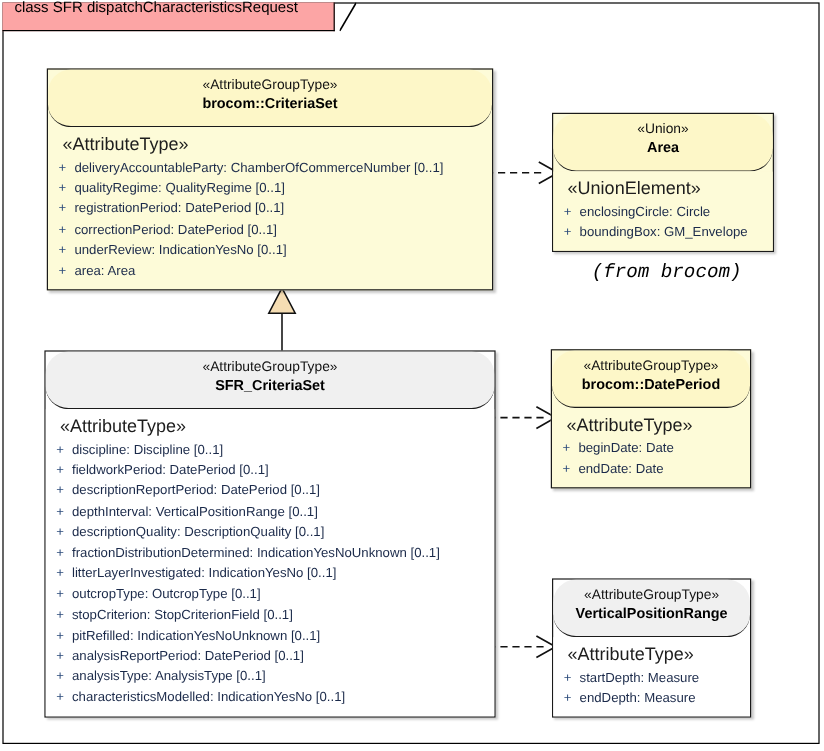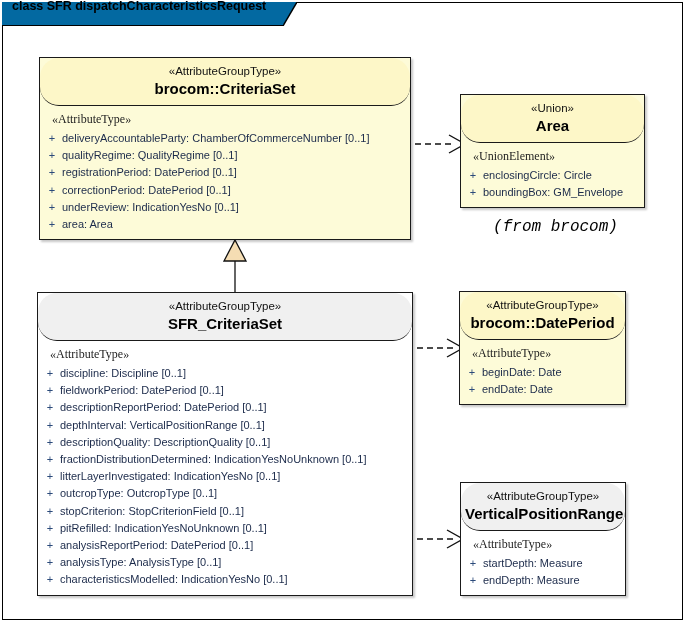--- a/index.html
+++ b/index.html
@@ -25,28 +25,28 @@
     border: 1px solid #000000;
     box-sizing: border-box;
     background: #ffffff;
   }
   #frame-tab {
     position: absolute;
     left: 2px;
     top: 2px;
     height: 24px;
     box-sizing: border-box;
-    background: #0369a1;
+    background: #fca5a5;
     border-right: 1px solid #000000;
     border-bottom: 1px solid #000000;
     display: flex;
     align-items: center;
     padding: 0 30px 16px 10px;
     font-size: 12.5px;
-    font-weight: bold;
+    font-weight: normal;
     color: #000000;
     white-space: nowrap;
     z-index: 5;
   }
   #frame-tab-corner {
     position: absolute;
     top: 2px;
     height: 24px;
     width: 14px;
     z-index: 6;
@@ -69,35 +69,34 @@
     padding: 6px 4px 7px 4px;
     line-height: 1.32;
     border-radius: 19px;
   }
   .umlbox .stereo {
     font-size: 11.5px;
     color: #111111;
     white-space: nowrap;
   }
   .umlbox .cname {
-    font-size: 15px;
+    font-size: 12px;
     font-weight: bold;
     color: #000000;
     white-space: nowrap;
   }
   .umlbox .body {
     box-sizing: border-box;
     padding: 6px 2px 6px 2px;
   }
   .umlbox .grpstereo {
-    font-size: 12px;
+    font-size: 15px;
     color: #1d1d1d;
     padding: 0 0 3px 10px;
     white-space: nowrap;
-    font-family: Liberation Serif, serif;
   }
   .attr {
     display: flex;
     align-items: baseline;
     font-size: 11px;
     color: #1b2a4a;
     line-height: 17.2px;
     white-space: nowrap;
   }
   .attr .vis {

